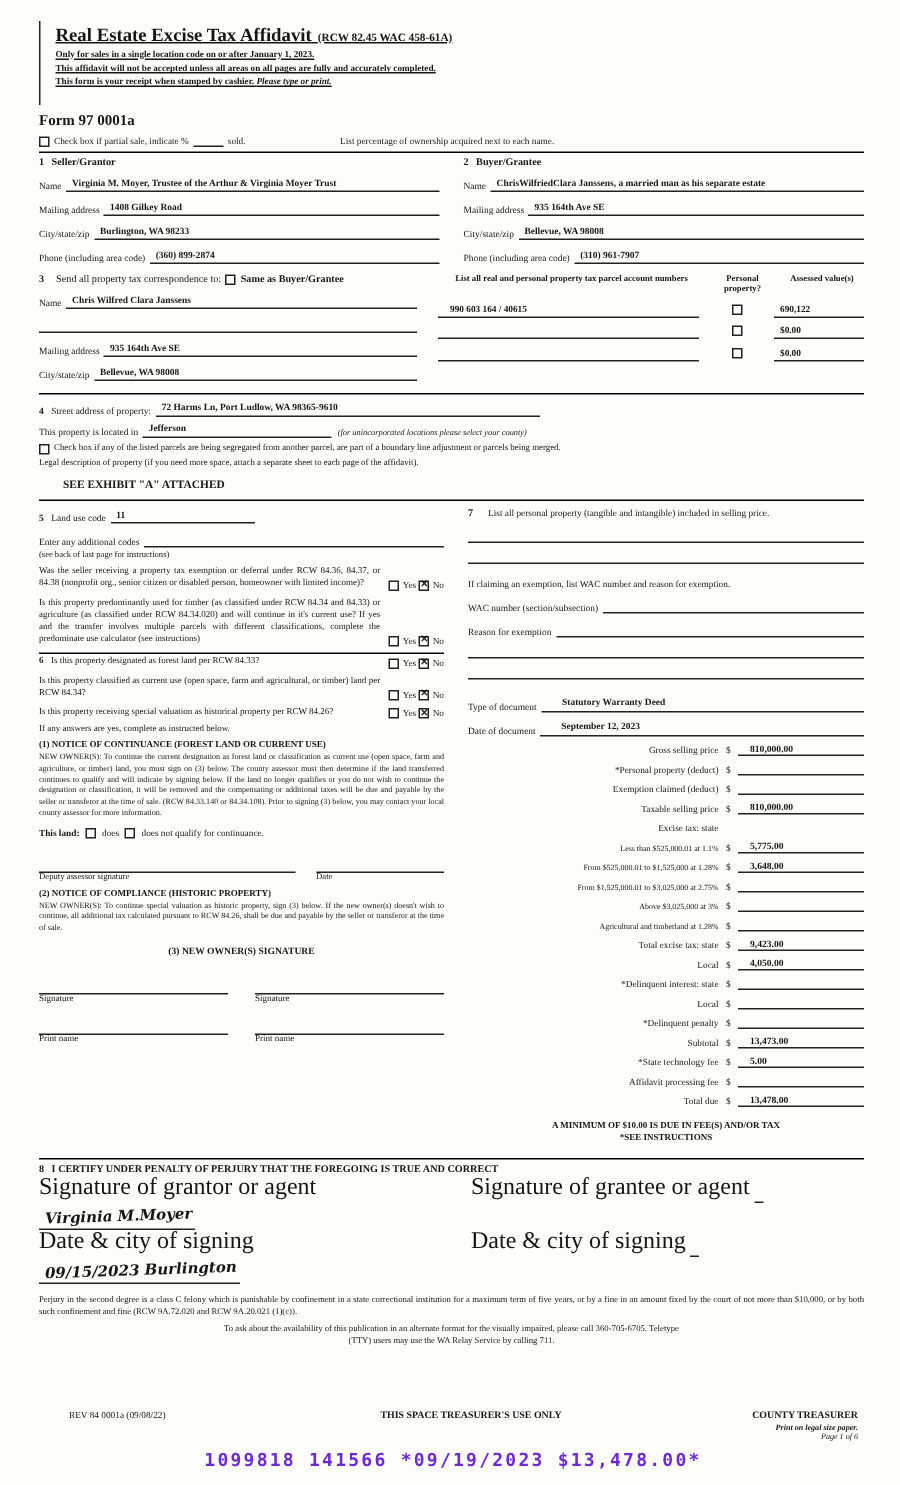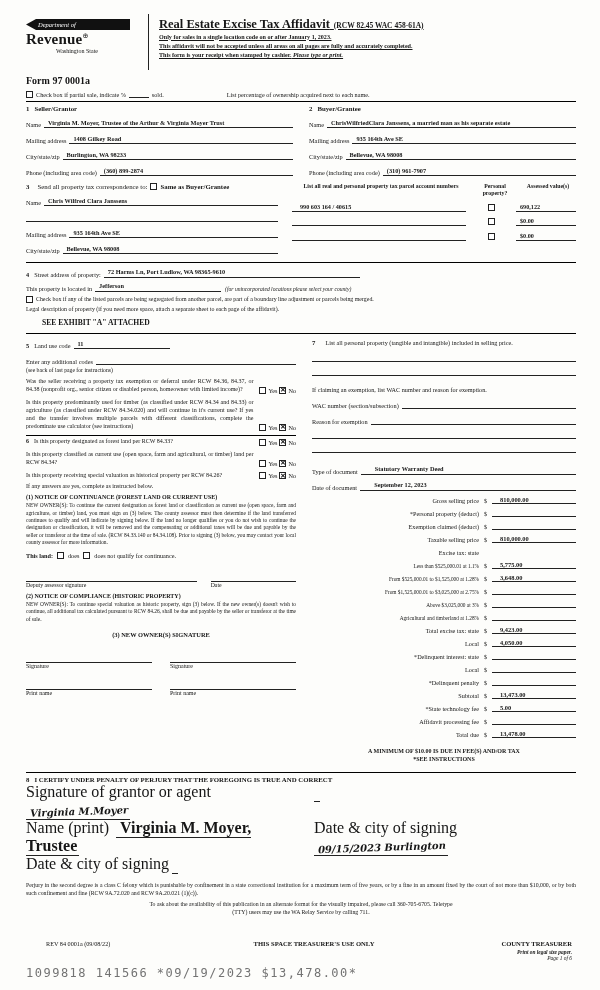--- a/index.html
+++ b/index.html
@@ -93,34 +93,29 @@
   .perjury{font-size:5.8px;line-height:1.35;text-align:justify;margin-top:9px;}
   .altf{font-size:5.8px;text-align:center;margin-top:3px;line-height:1.35;}
   .bottom{position:absolute;left:26px;right:22px;bottom:10px;}
   .footrow{display:flex;align-items:flex-start;font-size:6.2px;}
   .rev{width:170px;padding-left:20px;box-sizing:border-box;}
   .tspace{flex:1;text-align:center;font-weight:bold;font-size:6.6px;}
   .ctrcol{width:140px;text-align:right;font-weight:bold;font-size:6.6px;padding-right:6px;}
   .ctrsub{font-weight:bold;font-style:italic;font-size:5.4px;margin-top:2px;}
   .ctrpage{font-style:italic;font-size:5.4px;font-weight:normal;}
   .stamp{font-family:"DejaVu Sans Mono",monospace;font-size:12px;letter-spacing:1.5px;
-         font-weight:normal;margin-top:5px;color:#737373;}
+         font-weight:bold;margin-top:5px;color:#6d28d9;text-align:center;}
 </style>
 </head>
 <body>
 
 <div class="page">
 
   
   <div class="hdr">
-    <div class="logo">
-      <div class="flag"><span>Department of</span></div>
-      <div class="lname"><span>Revenue</span><span class="lmark">⊕</span></div>
-      <div class="lstate">Washington State</div>
-    </div>
     <div class="vr"></div>
     <div class="tblock">
       <div><h1>Real Estate Excise Tax Affidavit</h1> <span class="rcw">(RCW 82.45 WAC 458-61A)</span></div>
       <p class="note">Only for sales in a single location code on or after January 1, 2023.</p>
       <p class="note">This affidavit will not be accepted unless all areas on all pages are fully and accurately completed.</p>
       <p class="note"><span>This form is your receipt when stamped by cashier.</span> <span class="it">Please type or print.</span></p>
     </div>
   </div>
 
   <span class="formnum">Form 97 0001a</span>
@@ -500,25 +495,22 @@
 
   
   <div class="sec8">
     <div class="s8head"><span class="num">8</span><span>I CERTIFY UNDER PENALTY OF PERJURY THAT THE FOREGOING IS TRUE AND CORRECT</span></div>
     <div class="s8grid">
       <div class="s8row">
         <span class="lab">Signature of grantor or agent</span>
         <span class="u"><span class="script">Virginia M.Moyer</span></span>
       </div>
       <div class="s8row">
+        <span class="lab">Signature of grantee or agent</span>
         <span class="u"></span>
-      </div>
-      <div class="s8row">
-        <span class="lab">Name (print)</span>
-        <span class="u">Virginia M. Moyer, Trustee</span>
       </div>
       <div class="s8row">
         <span class="lab">Date &amp; city of signing</span>
         <span class="u"><span class="script">09/15/2023 Burlington</span></span>
       </div>
       <div class="s8row">
         <span class="lab">Date &amp; city of signing</span>
         <span class="u"></span>
       </div>
     </div>

